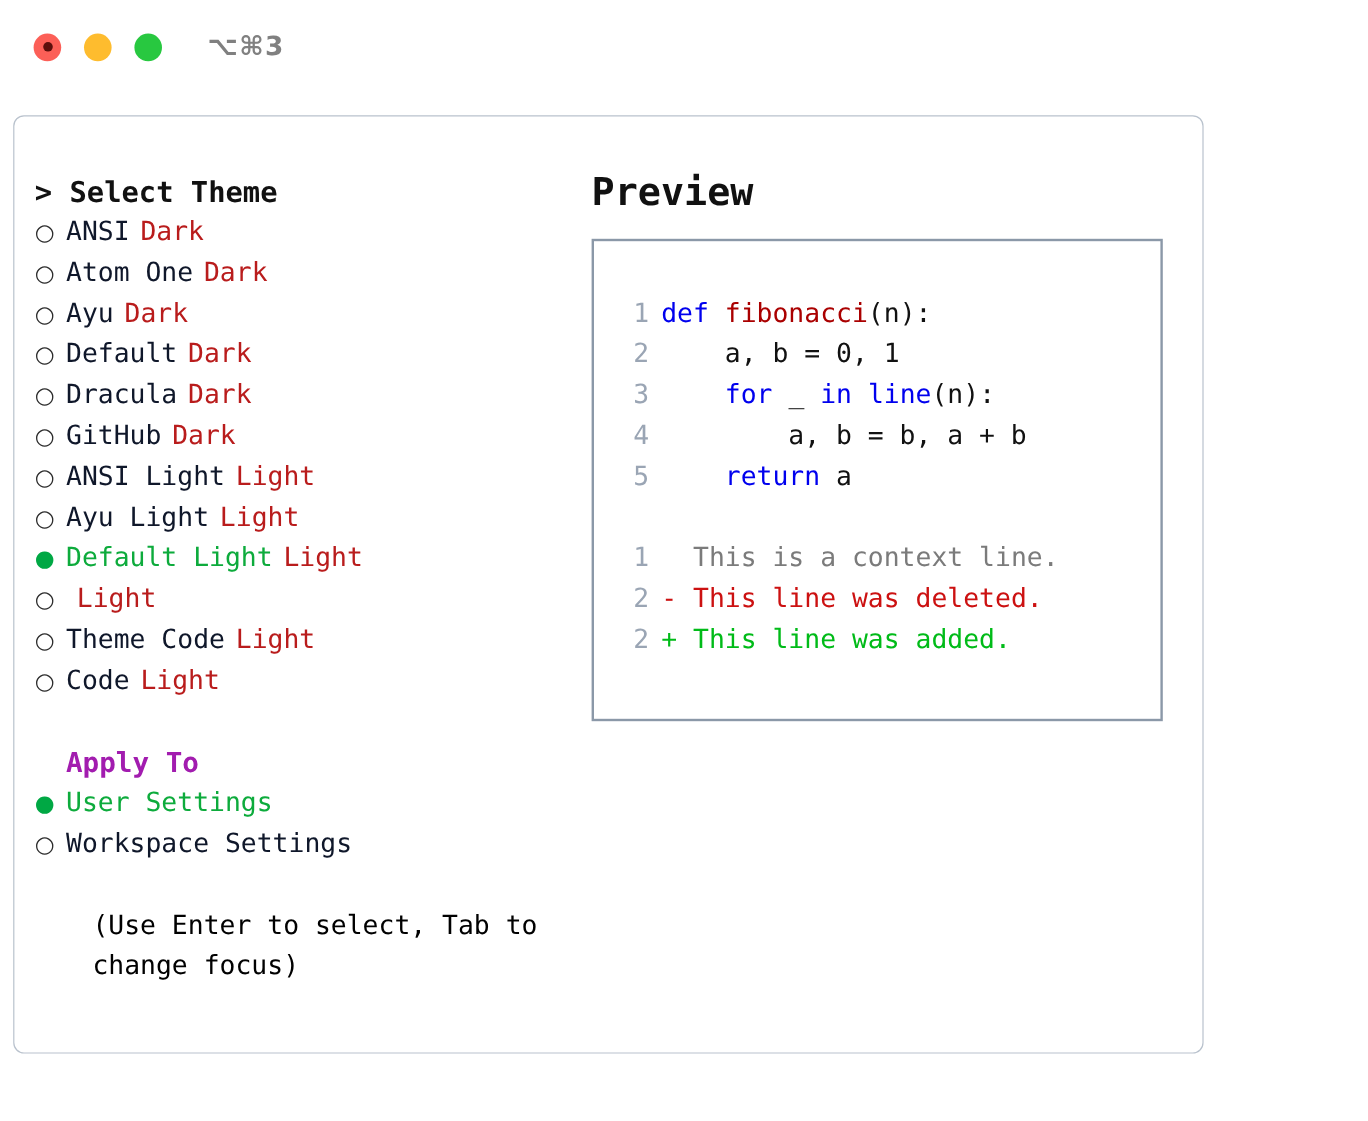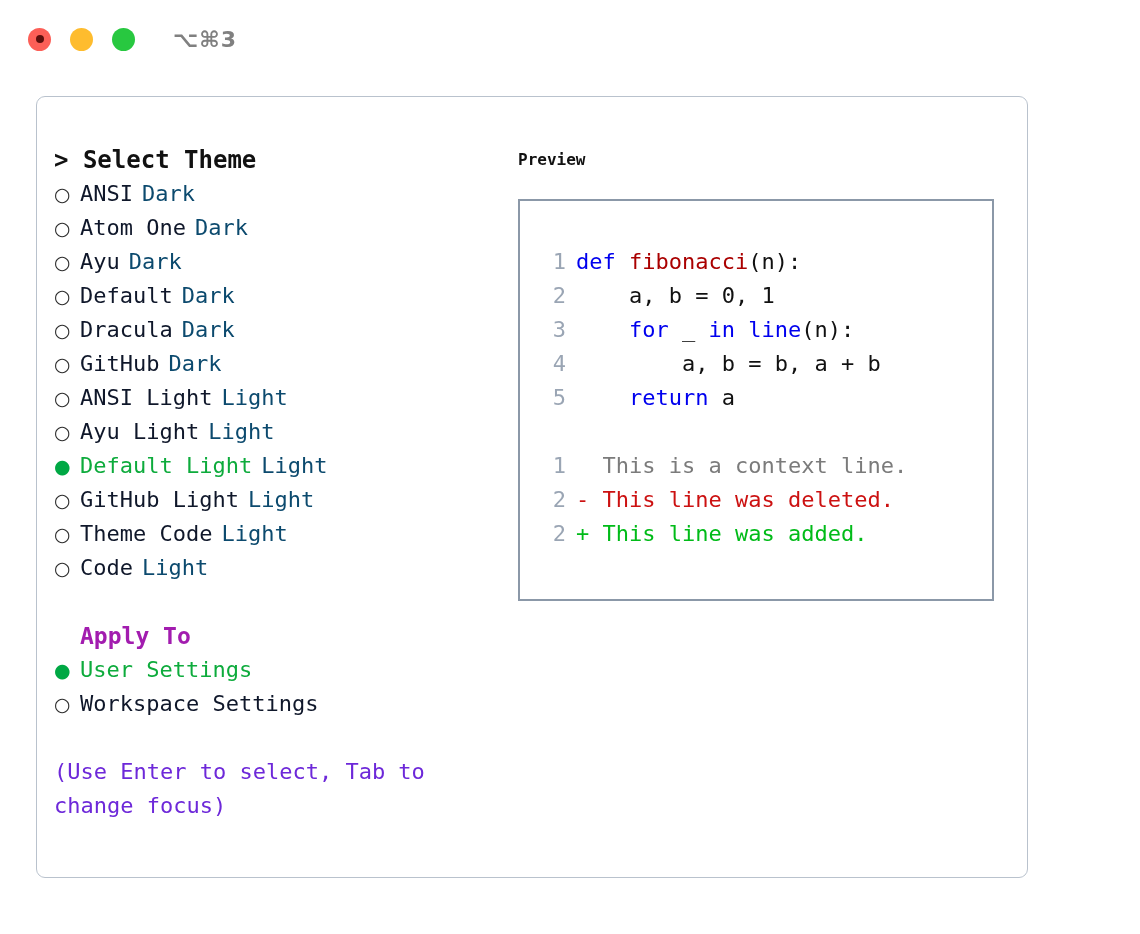--- a/index.html
+++ b/index.html
@@ -60,21 +60,21 @@
     font-size: 22px;
     font-weight: 700;
     color: #808080;
     letter-spacing: 1px;
     white-space: pre;
   }
 
   
   .panel {
     position: absolute;
-    left: 36px;
+    left: 11px;
     top: 96px;
     width: 992px;
     height: 782px;
     border: 1.6px solid #b9c2cd;
     border-radius: 9px;
     box-sizing: border-box;
     background: #ffffff;
   }
   .panel-inner {
     position: absolute;
@@ -110,53 +110,54 @@
     width: 26px;
     flex: 0 0 26px;
     font-size: 19px;
     color: #2b2b2b;
     font-family: "DejaVu Sans", "Liberation Sans", sans-serif;
   }
   .opt-row.selected .opt-bullet { color: #00a844; }
   .opt-label { color: #0f172a; }
   .opt-row.selected .opt-label { color: #0dab3c; }
   .opt-tag {
-    color: #0c4a6e;
+    color: #b91c1c;
     margin-left: 9px;
     text-align: right;
   }
 
   .spacer-block { height: 34px; }
 
   .apply-title {
     font-size: 23px;
     font-weight: 700;
     color: #a21caf;
     line-height: 34px;
     padding-left: 26px;
     white-space: pre;
   }
 
   .hint {
     margin-top: 34px;
     font-size: 22px;
-    color: #6d28d9;
+    color: #000000;
     line-height: 34px;
     width: 410px;
     white-space: pre-wrap;
+    margin-left: 48px;
   }
 
   
   .right-col {
     flex: 1;
     padding: 46px 0 0 11px;
     box-sizing: border-box;
   }
   .preview-title {
-    font-size: 16px;
+    font-size: 32px;
     font-weight: 700;
     color: #111111;
     line-height: 34px;
     white-space: pre;
   }
   .preview-box {
     margin-top: 22px;
     width: 476px;
     height: 402px;
     border: 2px solid #8b98a8;
@@ -211,21 +212,21 @@
         <ul class="opt-list" id="theme-list">
             <li class="opt-row"><span class="opt-bullet">○</span><span class="opt-label">ANSI</span><span class="opt-tag">Dark</span></li>
             <li class="opt-row"><span class="opt-bullet">○</span><span class="opt-label">Atom One</span><span class="opt-tag">Dark</span></li>
             <li class="opt-row"><span class="opt-bullet">○</span><span class="opt-label">Ayu</span><span class="opt-tag">Dark</span></li>
             <li class="opt-row"><span class="opt-bullet">○</span><span class="opt-label">Default</span><span class="opt-tag">Dark</span></li>
             <li class="opt-row"><span class="opt-bullet">○</span><span class="opt-label">Dracula</span><span class="opt-tag">Dark</span></li>
             <li class="opt-row"><span class="opt-bullet">○</span><span class="opt-label">GitHub</span><span class="opt-tag">Dark</span></li>
             <li class="opt-row"><span class="opt-bullet">○</span><span class="opt-label">ANSI Light</span><span class="opt-tag">Light</span></li>
             <li class="opt-row"><span class="opt-bullet">○</span><span class="opt-label">Ayu Light</span><span class="opt-tag">Light</span></li>
             <li class="opt-row selected"><span class="opt-bullet">●</span><span class="opt-label">Default Light</span><span class="opt-tag">Light</span></li>
-            <li class="opt-row"><span class="opt-bullet">○</span><span class="opt-label">GitHub Light</span><span class="opt-tag">Light</span></li>
+            <li class="opt-row"><span class="opt-bullet">○</span><span class="opt-tag">Light</span></li>
             <li class="opt-row"><span class="opt-bullet">○</span><span class="opt-label">Theme Code</span><span class="opt-tag">Light</span></li>
             <li class="opt-row"><span class="opt-bullet">○</span><span class="opt-label">Code</span><span class="opt-tag">Light</span></li>
           </ul>
 
         <div class="spacer-block"></div>
 
         <div class="apply-title">Apply To</div>
 
         <ul class="opt-list" id="apply-list">
             <li class="opt-row selected"><span class="opt-bullet">●</span><span class="opt-label">User Settings</span></li>

